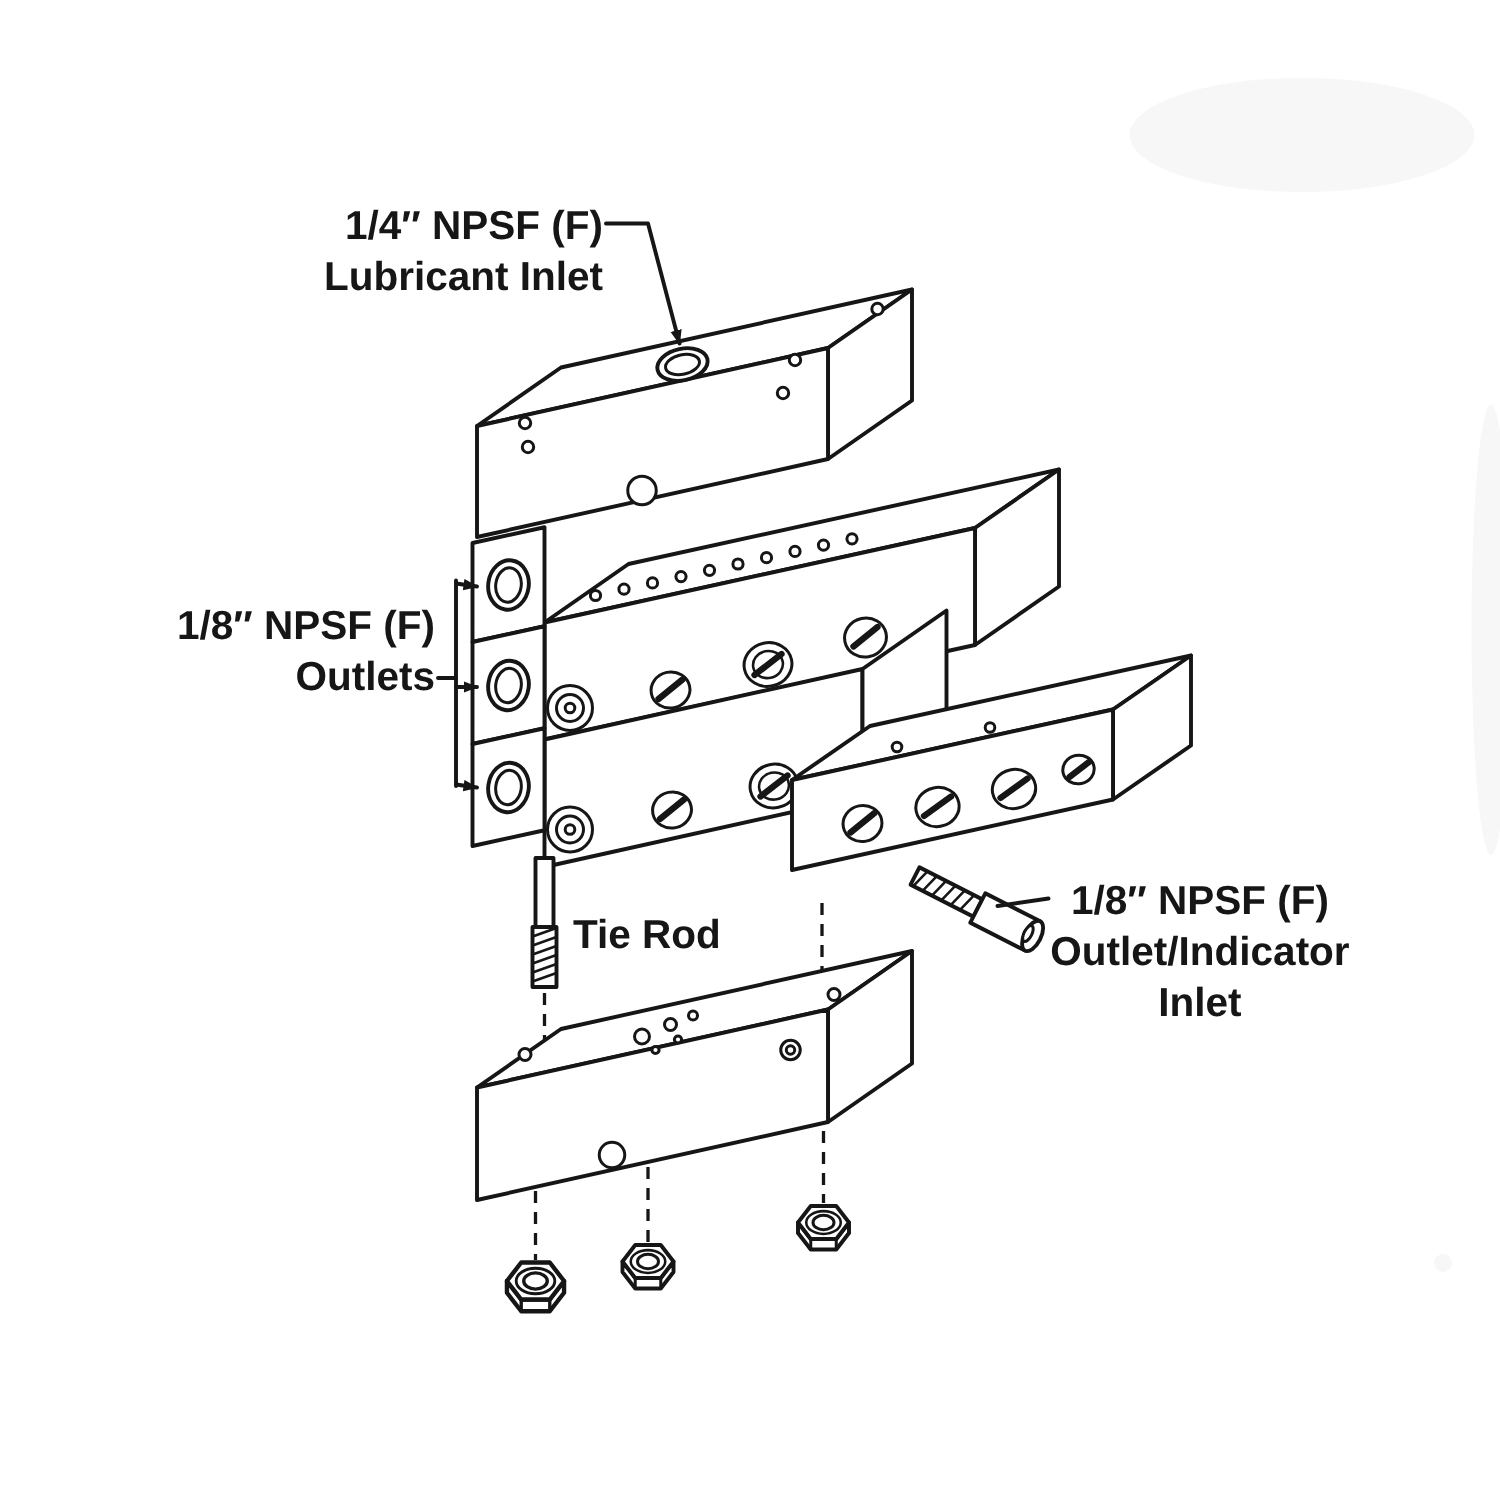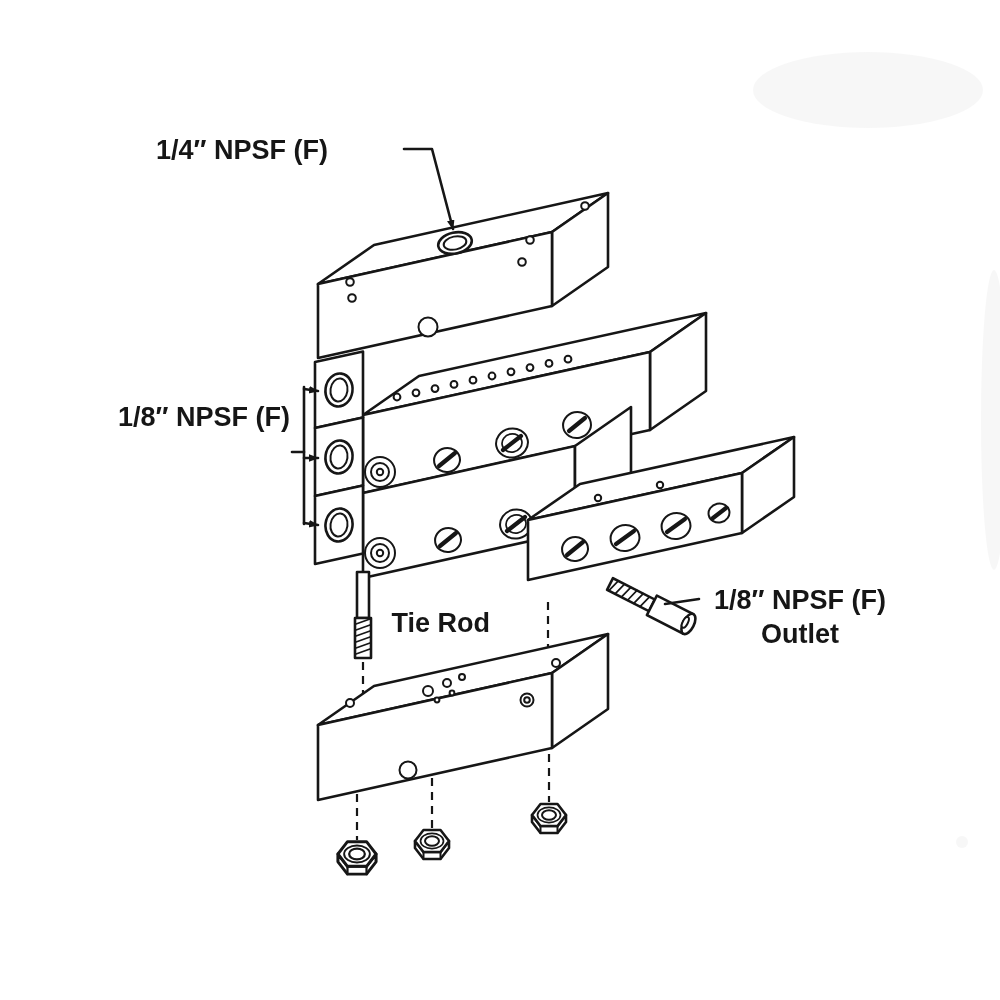--- a/index.html
+++ b/index.html
@@ -232,30 +232,33 @@
     <line class="l" x1="304" y1="387" x2="304" y2="524"></line>
     <line class="l" x1="304" y1="389" x2="318" y2="391" marker-end="url(#arrow)"></line>
     <line class="l" x1="304" y1="458" x2="318" y2="458" marker-end="url(#arrow)"></line>
     <line class="l" x1="304" y1="523" x2="318" y2="525" marker-end="url(#arrow)"></line>
   </g>
   <g>
     <line class="l" x1="665" y1="604" x2="699" y2="599"></line>
   </g>
 </svg>
 
-<div class="label" style="left:156px; top:133px; width:262px; text-align:left;">
+<div class="label" style="left:140px; top:133px; width:262px; text-align:right;">
   <span>1/4″ NPSF (F)</span>
+  <span>Lubricant Inlet</span>
 </div>
 
 <div class="label" style="left:72px; top:400px; width:218px; text-align:right;">
   <span>1/8″ NPSF (F)</span>
-</div>
-
-<div class="label" style="left:372px; top:606px; width:118px; text-align:right;">
+  <span>Outlets</span>
+</div>
+
+<div class="label" style="left:382px; top:606px; width:118px; text-align:left;">
   <span>Tie Rod</span>
 </div>
 
 <div class="label" style="left:686px; top:583px; width:228px; text-align:center;">
   <span>1/8″ NPSF (F)</span>
-  <span>Outlet</span>
+  <span>Outlet/Indicator</span>
+  <span>Inlet</span>
 </div>
 
 </div>
 
 </body></html>

